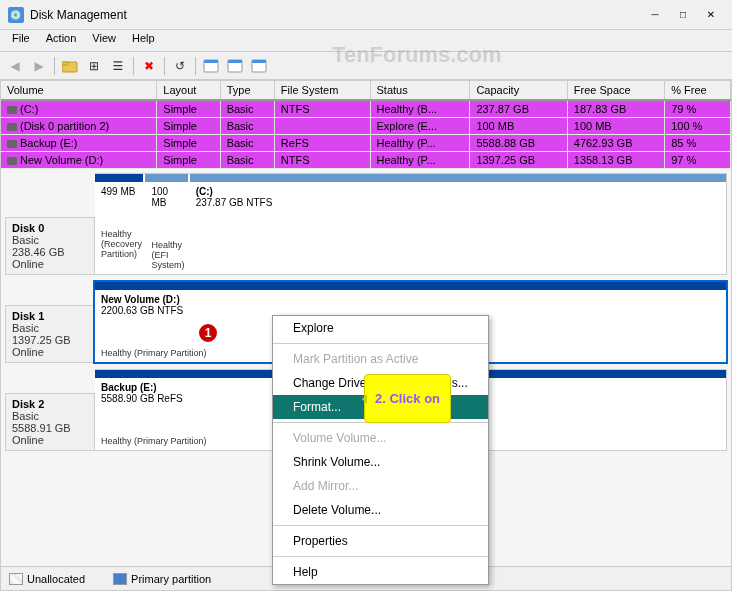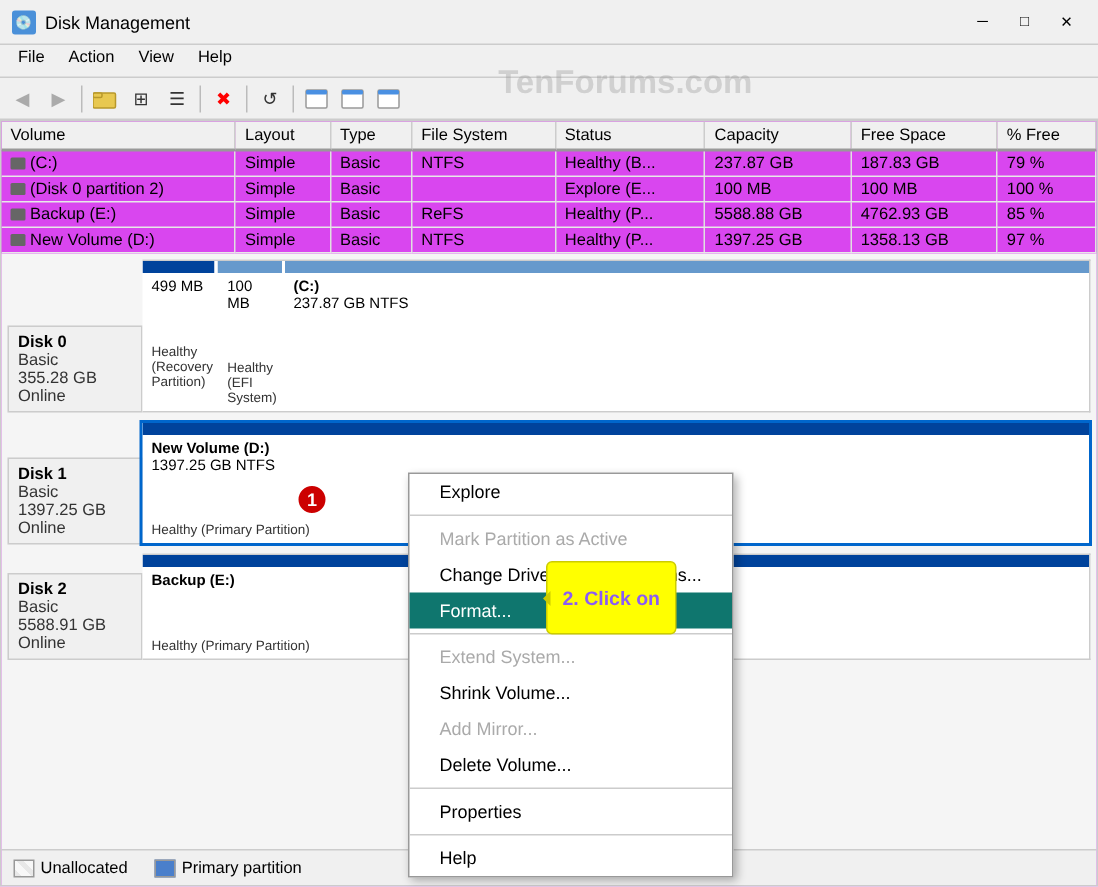--- a/index.html
+++ b/index.html
@@ -225,21 +225,21 @@
     }
 
     
     .legend {
       height: 24px;
       background: #f0f0f0;
       border-top: 1px solid #ccc;
       display: flex;
       align-items: center;
       padding: 0 8px;
-      gap: 18px;
+      gap: 28px;
       font-size: 11px;
     }
     .legend-item {
       display: flex;
       align-items: center;
       gap: 4px;
     }
     .legend-box {
       width: 14px;
       height: 12px;
@@ -441,21 +441,21 @@
           </tr>
         </tbody>
     </table>
   </div>
 
   <div class="disk-section" id="disk-section">
   <div class="disk-row">
         <div class="disk-label">
           <span class="disk-name">Disk 0</span>
       <span class="disk-type">Basic</span>
-      <span class="disk-size">355.28 GB</span>
+      <span class="disk-size">238.46 GB</span>
       <span class="disk-status">Online</span>
         </div>
         <div class="disk-partitions">
           <div class="partition" style="width: 8%; flex-shrink: 0;">
             <div class="partition-header"></div>
             <div class="part-size">499 MB</div>
             <div class="part-status">Healthy (Recovery Partition)</div>
           </div>
           <div class="partition" style="width: 7%; flex-shrink: 0;">
             <div class="partition-header light-blue"></div>
@@ -473,36 +473,37 @@
         <div class="disk-label">
           <span class="disk-name">Disk 1</span>
       <span class="disk-type">Basic</span>
       <span class="disk-size">1397.25 GB</span>
       <span class="disk-status">Online</span>
         </div>
         <div class="disk-partitions">
           <div class="partition selected" style="width: 100%; flex-shrink: 0;">
             <div class="partition-header"></div>
             <div class="part-name">New Volume (D:)</div>
-            <div class="part-size">1397.25 GB NTFS</div>
+            <div class="part-size">2200.63 GB NTFS</div>
             <div class="part-status">Healthy (Primary Partition)</div>
           </div>
         </div>
       </div>
       <div class="disk-row">
         <div class="disk-label">
           <span class="disk-name">Disk 2</span>
       <span class="disk-type">Basic</span>
       <span class="disk-size">5588.91 GB</span>
       <span class="disk-status">Online</span>
         </div>
         <div class="disk-partitions">
           <div class="partition" style="width: 100%; flex-shrink: 0;">
             <div class="partition-header"></div>
             <div class="part-name">Backup (E:)</div>
+            <div class="part-size">5588.90 GB ReFS</div>
             <div class="part-status">Healthy (Primary Partition)</div>
           </div>
         </div>
       </div>
     </div>
 
   <div class="legend">
     <div class="legend-item">
       <div class="legend-box" style="background: repeating-linear-gradient(45deg, #e8e8e8, #e8e8e8 3px, #f8f8f8 3px, #f8f8f8 8px);"></div>
       <span>Unallocated</span>
@@ -514,21 +515,21 @@
   </div>
 </div>
 
 <div class="context-menu" id="context-menu" style="left: 272px; top: 315px;">
     <div class="context-menu-item">Explore</div>
     <div class="context-menu-sep"></div>
     <div class="context-menu-item disabled">Mark Partition as Active</div>
     <div class="context-menu-item">Change Drive Letter and Paths...</div>
     <div class="context-menu-item highlighted">Format...</div>
     <div class="context-menu-sep"></div>
-    <div class="context-menu-item disabled">Extend System...</div>
+    <div class="context-menu-item disabled">Volume Volume...</div>
     <div class="context-menu-item">Shrink Volume...</div>
     <div class="context-menu-item disabled">Add Mirror...</div>
     <div class="context-menu-item">Delete Volume...</div>
     <div class="context-menu-sep"></div>
     <div class="context-menu-item">Properties</div>
     <div class="context-menu-sep"></div>
     <div class="context-menu-item">Help</div>
   </div>
 
 <div class="badge" style="left: 197px; top: 322px;">

